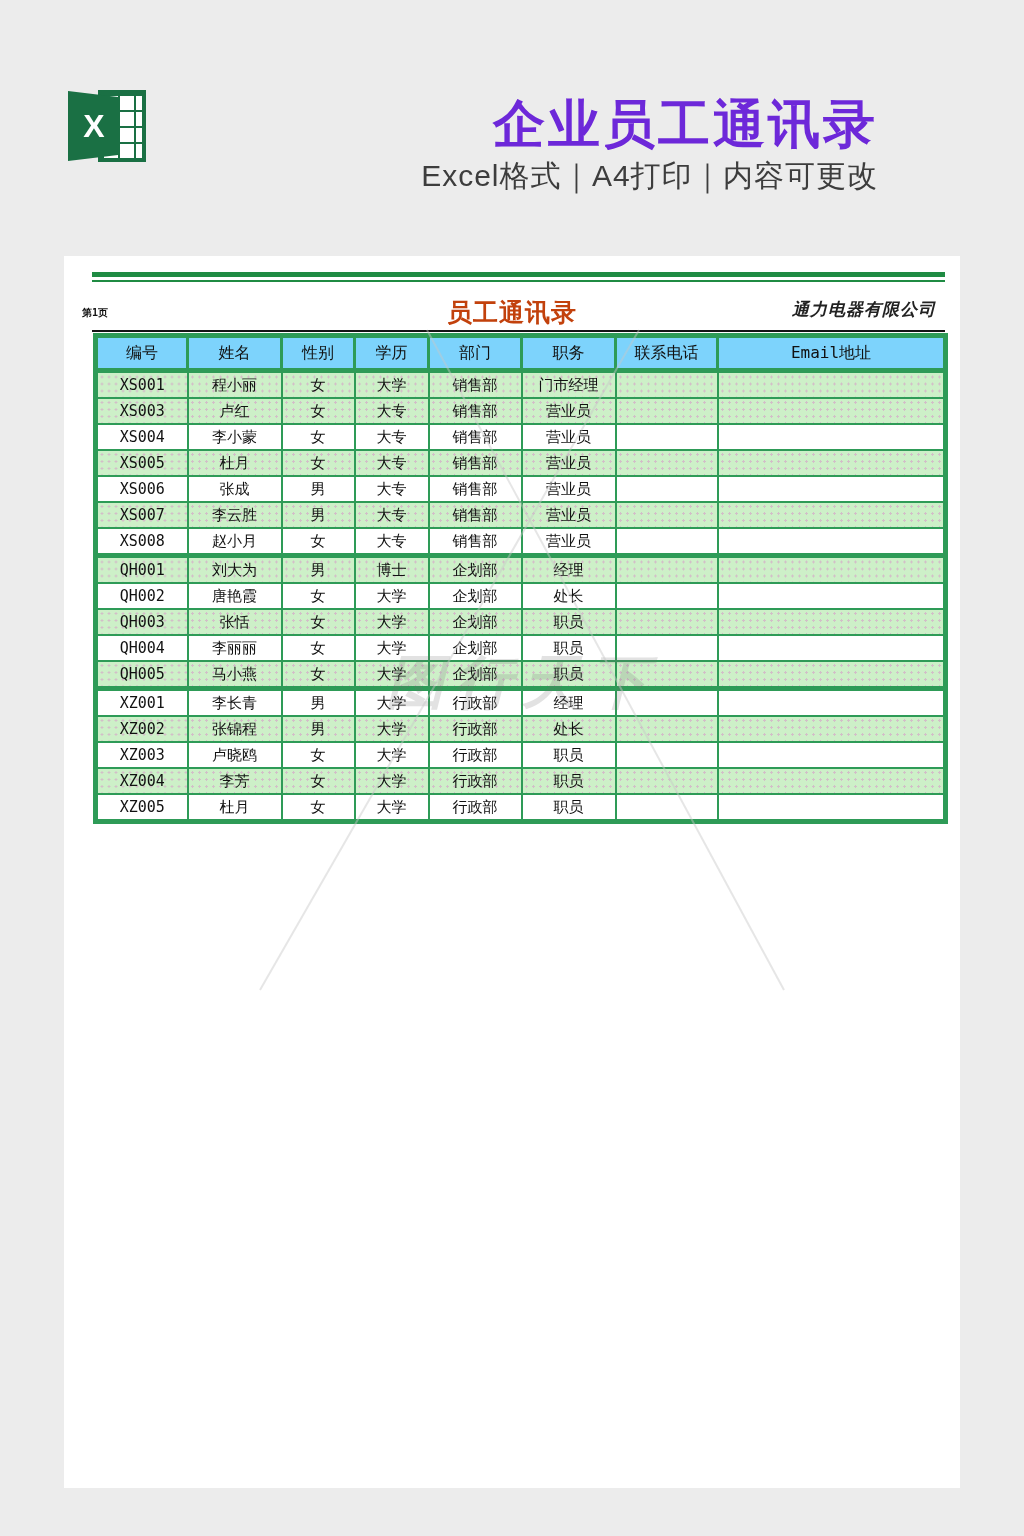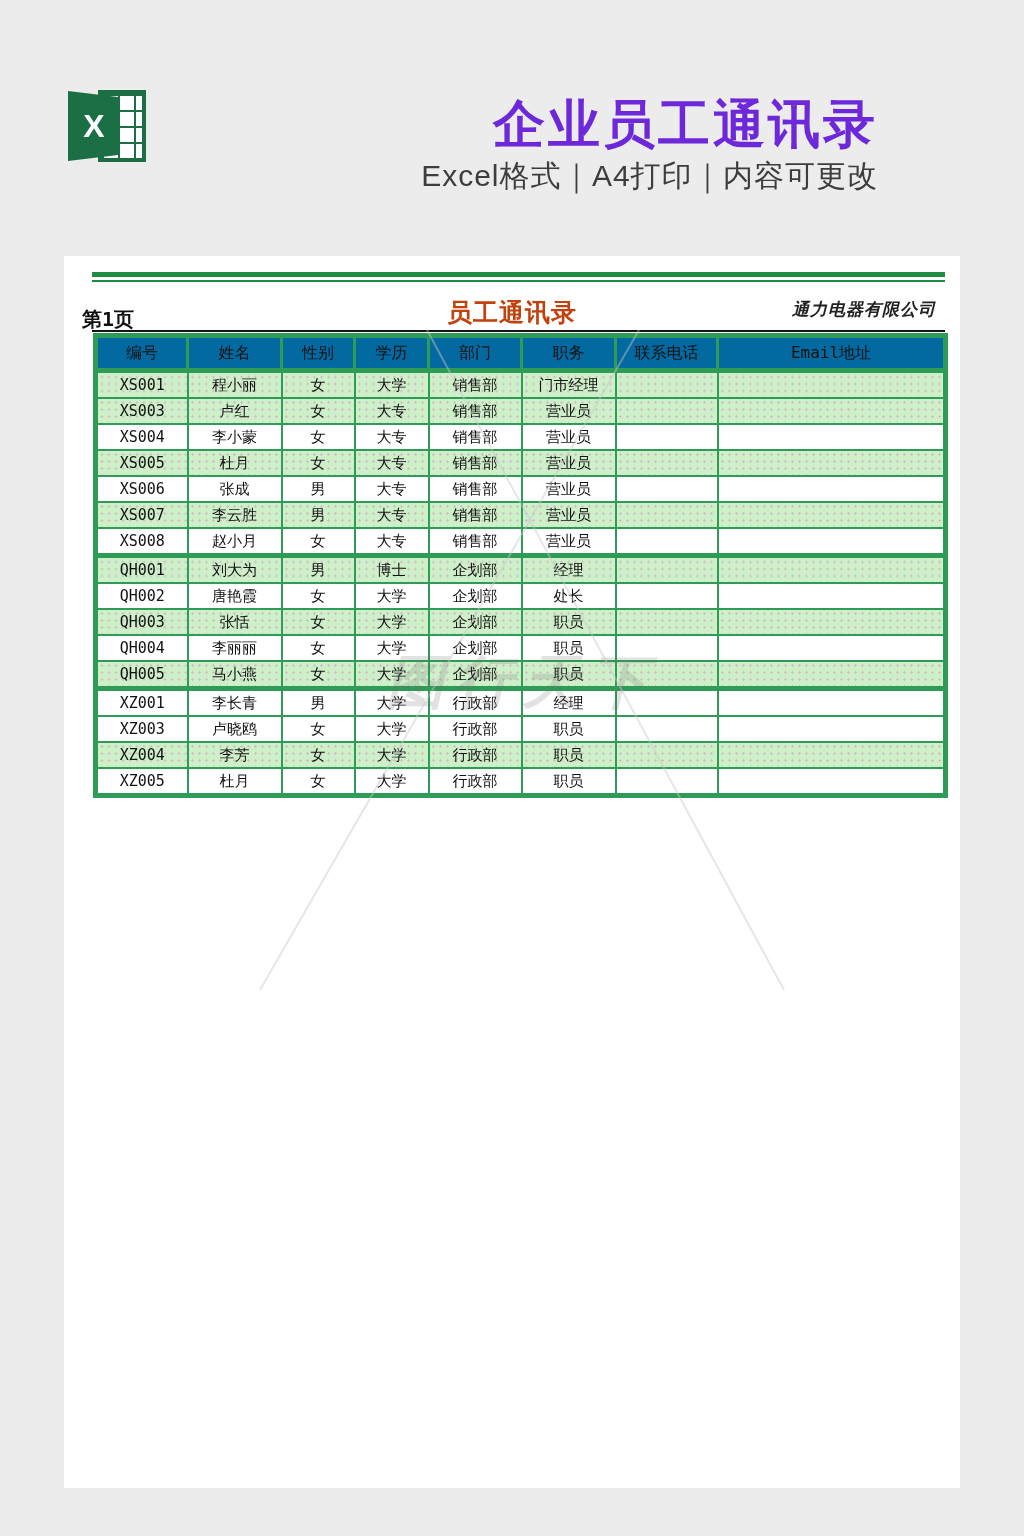--- a/index.html
+++ b/index.html
@@ -42,21 +42,21 @@
   .sheet{
     position:absolute;left:64px;top:256px;width:896px;height:1232px;
     background:#ffffff;
   }
   .rule{position:absolute;left:28px;width:853px;background:#1f8b43;}
   .rule-thick{top:16px;height:5px;}
   .rule-thin{top:24px;height:2px;}
 
   .page-num{
     position:absolute;left:18px;top:50px;
-    font-size:20px;font-weight:bold;color:#111;
+    font-size:10px;font-weight:bold;color:#111;
     font-family:"DejaVu Sans Mono","Liberation Mono",monospace;
   }
   .doc-title{
     position:absolute;left:0;top:40px;width:100%;text-align:center;
     font-size:25px;font-weight:bold;color:#c2410c;letter-spacing:1px;
     font-family:"DejaVu Sans Mono","Liberation Mono",monospace;
   }
   .company{
     position:absolute;right:24px;top:42px;
     font-size:17px;font-weight:bold;font-style:italic;color:#222;
@@ -68,21 +68,21 @@
   }
 
   
   table.contacts{
     position:absolute;left:29px;top:77px;width:850px;
     border-collapse:collapse;table-layout:fixed;
     border:5px solid #2e9b57;
     font-family:"DejaVu Sans Mono","Liberation Mono",monospace;
   }
   table.contacts th{
-    height:30px;background:#0369a1;border:3px solid #2e9b57;
+    height:30px;background:#7dd3fc;border:3px solid #2e9b57;
     font-size:16px;font-weight:normal;color:#111;text-align:center;padding:0;
   }
   table.contacts td{
     height:24px;border:2px solid #2e9b57;background:#ffffff;
     font-size:15px;color:#111;text-align:center;padding:0;
     overflow:hidden;white-space:nowrap;
   }
   table.contacts thead tr{border-bottom:5px solid #2e9b57;}
   tr.shade td{
     background-color:#cdf0c8;
@@ -269,20 +269,30 @@
           <tr class="group-start">
             <td>XZ001</td>
             <td>李长青</td>
             <td>男</td>
             <td>大学</td>
             <td>行政部</td>
             <td>经理</td>
             <td></td>
             <td></td>
           </tr>
+          <tr class="shade">
+            <td>XZ002</td>
+            <td>张锦程</td>
+            <td>男</td>
+            <td>大学</td>
+            <td>行政部</td>
+            <td>处长</td>
+            <td></td>
+            <td></td>
+          </tr>
           <tr>
             <td>XZ003</td>
             <td>卢晓鸥</td>
             <td>女</td>
             <td>大学</td>
             <td>行政部</td>
             <td>职员</td>
             <td></td>
             <td></td>
           </tr>

